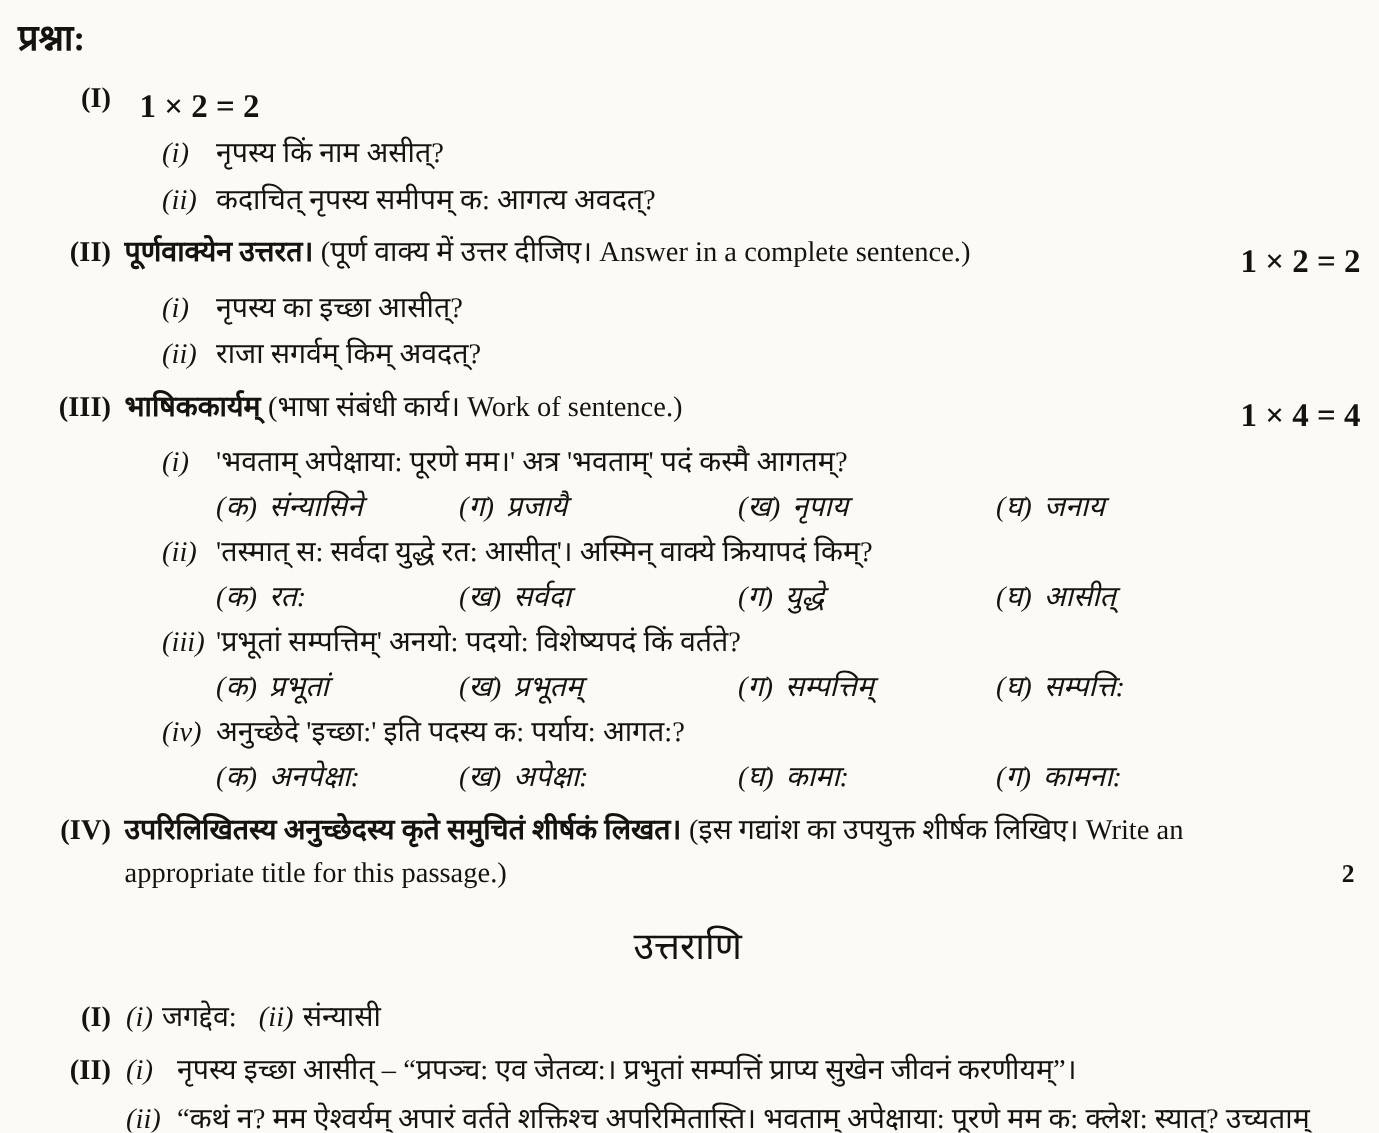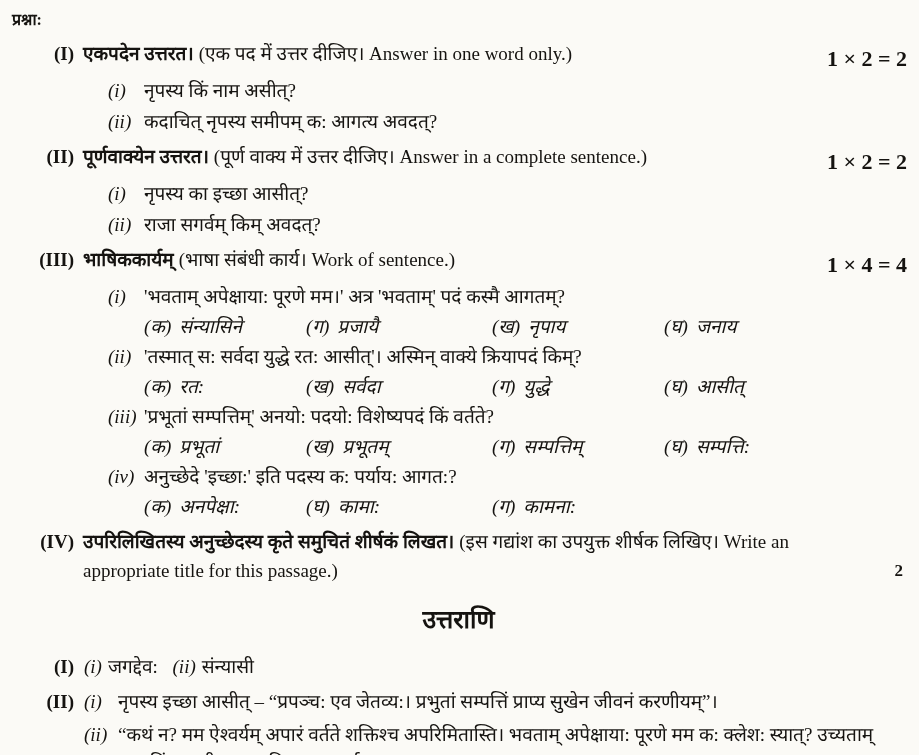--- a/index.html
+++ b/index.html
@@ -5,41 +5,41 @@
   html, body { margin: 0; padding: 0; }
   body {
     width: 919px; height: 755px;
     background: #fbfaf6;
     color: #151310;
     font-family: "Liberation Serif", "DejaVu Sans", serif;
     overflow: hidden;
   }
   .page { padding: 6px 10px 0 8px; font-size: 19px; line-height: 1.5; }
 
-  .doc-header { font-weight: bold; font-size: 16px; margin: 2px 0 8px 4px; }
+  .doc-header { font-weight: bold; font-size: 24px; margin: 2px 0 8px 4px; }
 
   .q-block { margin-bottom: 7px; }
   .q-head { display: flex; align-items: flex-start; position: relative; }
   .q-num { font-weight: bold; width: 66px; flex: 0 0 66px; text-align: right; margin-right: 9px; white-space: nowrap; }
   .q-title-wrap { flex: 1 1 auto; padding-right: 4px; }
   .q-title { font-weight: bold; }
   .q-sub { font-weight: normal; margin-left: 5px; }
   .q-marks { font-weight: bold; font-size: 22px; white-space: nowrap; margin-left: 10px; padding-top: 2px; padding-right: 2px; }
   .q-marks-abs { position: absolute; right: 6px; bottom: 2px; font-weight: bold; font-size: 17px; }
   .q-head.with-abs-marks .q-title-wrap { padding-right: 30px; }
 
   .q-item { display: flex; margin-left: 100px; margin-top: 2px; }
   .item-num { font-style: italic; width: 36px; flex: 0 0 36px; white-space: nowrap; }
   .item-text { flex: 1 1 auto; padding-right: 14px; }
 
   .options { display: grid; grid-template-columns: 162px 186px 172px 1fr; margin-left: 136px; margin-top: 1px; font-style: italic; }
   .opt { white-space: nowrap; }
   .opt-label { margin-right: 8px; }
 
-  .ans-heading { text-align: center; font-weight: bold; font-size: 25px; margin: 16px 0 14px 0; }
+  .ans-heading { text-align: center; font-weight: normal; font-size: 25px; margin: 16px 0 14px 0; }
 
   .ans-row { display: flex; margin-top: 7px; }
   .ans-num { font-weight: bold; width: 66px; flex: 0 0 66px; text-align: right; margin-right: 10px; }
   .ans-inline .sub-num { font-style: italic; margin-right: 6px; }
   .ans-inline .sub-num.second { margin-left: 10px; }
   .ans-items { flex: 1 1 auto; }
   .ans-item { display: flex; }
   .ans-item + .ans-item { margin-top: 4px; }
   .ans-item .item-num { width: 34px; flex: 0 0 34px; }
   .ans-item .item-text { padding-right: 16px; }
@@ -47,21 +47,20 @@
 </head>
 <body>
 
 <div class="page">
 
   <div class="doc-header">प्रश्ना:</div>
 
   <div class="q-block">
     <div class="q-head">
       <span class="q-num">(I)</span>
-      <span class="q-title-wrap"><span class="q-title">एकपदेन उत्तरत।</span><span class="q-sub">(एक पद में उत्तर दीजिए। Answer in one word only.)</span></span>
       <span class="q-marks">1 × 2 = 2</span>
     </div>
     <div class="q-item">
       <span class="item-num">(i)</span>
       <span class="item-text">नृपस्य किं नाम असीत्?</span>
     </div>
     <div class="q-item">
       <span class="item-num">(ii)</span>
       <span class="item-text">कदाचित् नृपस्य समीपम् क: आगत्य अवदत्?</span>
     </div>
@@ -122,20 +121,21 @@
       <span class="opt"><span class="opt-label">(ग)</span><span class="opt-text">सम्पत्तिम्</span></span>
       <span class="opt"><span class="opt-label">(घ)</span><span class="opt-text">सम्पत्ति:</span></span>
     </div>
 
     <div class="q-item">
       <span class="item-num">(iv)</span>
       <span class="item-text">अनुच्छेदे 'इच्छा:' इति पदस्य क: पर्याय: आगत:?</span>
     </div>
     <div class="options">
       <span class="opt"><span class="opt-label">(क)</span><span class="opt-text">अनपेक्षा:</span></span>
+      <span class="opt"><span class="opt-label">(ख)</span><span class="opt-text">अपेक्षा:</span></span>
       <span class="opt"><span class="opt-label">(घ)</span><span class="opt-text">कामा:</span></span>
       <span class="opt"><span class="opt-label">(ग)</span><span class="opt-text">कामना:</span></span>
     </div>
   </div>
 
   <div class="q-block">
     <div class="q-head with-abs-marks">
       <span class="q-num">(IV)</span>
       <span class="q-title-wrap"><span class="q-title">उपरिलिखितस्य अनुच्छेदस्य कृते समुचितं शीर्षकं लिखत।</span><span class="q-sub">(इस गद्यांश का उपयुक्त शीर्षक लिखिए। Write an appropriate title for this passage.)</span></span>
       <span class="q-marks-abs">2</span>

